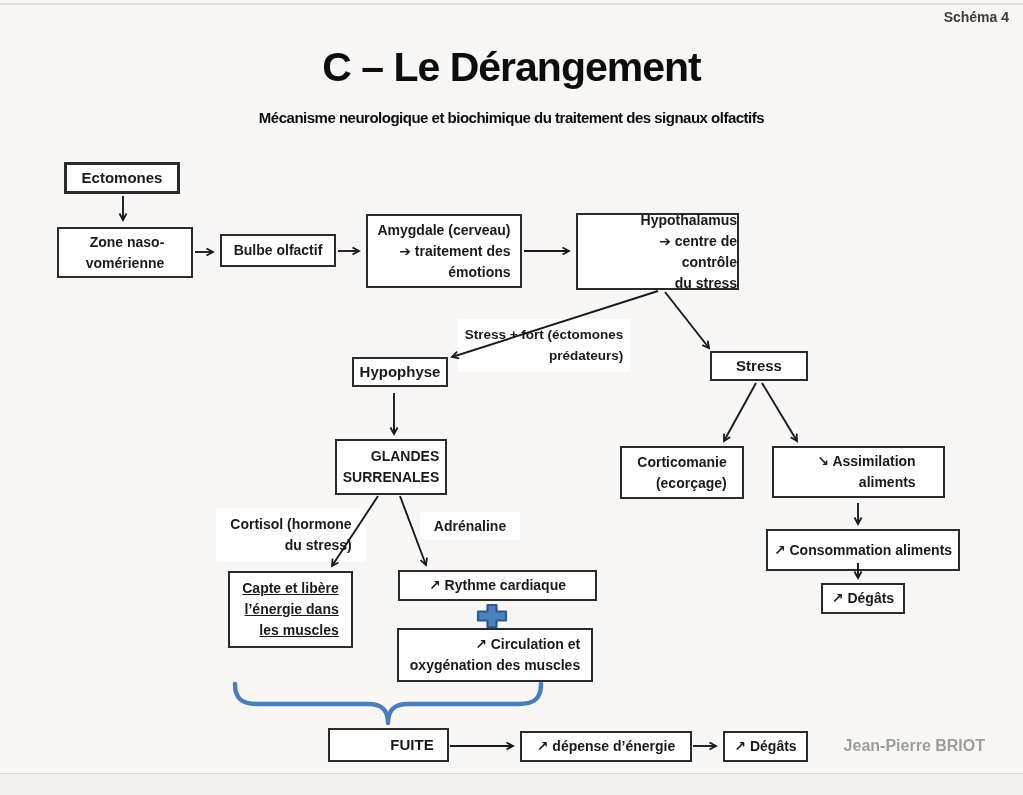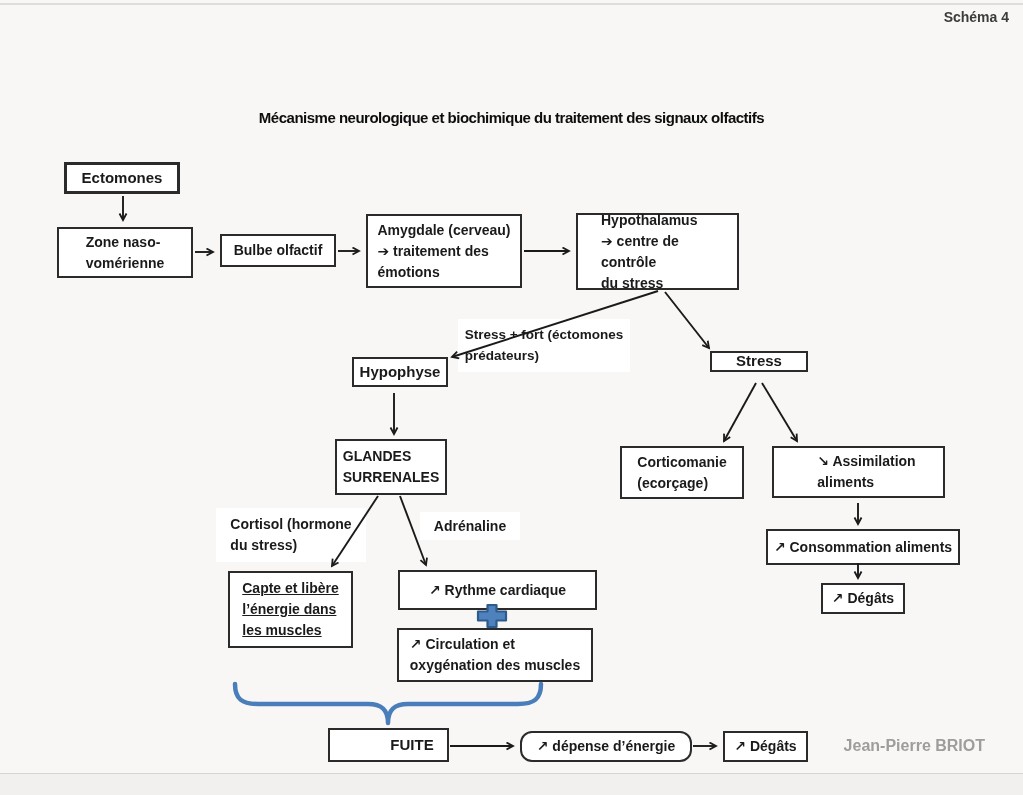--- a/index.html
+++ b/index.html
@@ -30,21 +30,21 @@
   .page-subtitle{
     position:absolute;left:0;top:109px;width:1023px;
     text-align:center;font-size:15px;font-weight:bold;color:#0d0d0d;
     letter-spacing:-0.5px;margin:0;
   }
   .node{
     position:absolute;
     background:#ffffff;
     border:2px solid #2b2b2b;
     display:flex;align-items:center;justify-content:center;
-    text-align:left;
+    text-align:right;
     font-size:14px;font-weight:bold;color:#1a1a1a;
     line-height:1.5;white-space:pre-line;
     box-sizing:border-box;
   }
   .node.thick{border-width:3px;font-size:15px;}
   .node.plain{border:none;background:#ffffff;}
   .node.underline span{text-decoration:underline;}
   .node.fs15{font-size:15px;}
   .credit{
     position:absolute;top:737px;right:38px;
@@ -55,20 +55,21 @@
     pointer-events:none;
   }
 </style>
 </head>
 <body>
 
 <div class="slide">
   <div class="top-rule"></div>
 
   <div class="corner-label">Schéma 4</div>
+  <h1 class="page-title">C – Le Dérangement</h1>
   <h2 class="page-subtitle">Mécanisme neurologique et biochimique du traitement des signaux olfactifs</h2>
 
   <div class="node thick" style="left:64px;top:162px;width:116px;height:32px;">Ectomones</div>
 
   <div class="node" style="left:57px;top:227px;width:136px;height:51px;">Zone naso-
 vomérienne</div>
 
   <div class="node" style="left:220px;top:234px;width:116px;height:33px;">Bulbe olfactif</div>
 
   <div class="node" style="left:366px;top:214px;width:156px;height:74px;">Amygdale (cerveau)
@@ -77,52 +78,52 @@
 
   <div class="node" style="left:576px;top:213px;width:163px;height:77px;padding-left:23px;">Hypothalamus
 ➔ centre de contrôle
 du stress</div>
 
   <div class="node plain" style="left:458px;top:319px;width:172px;height:53px;font-size:13.5px;">Stress + fort (éctomones
 prédateurs)</div>
 
   <div class="node fs15" style="left:352px;top:357px;width:96px;height:30px;">Hypophyse</div>
 
-  <div class="node fs15" style="left:710px;top:351px;width:98px;height:21px;">Stress</div>
+  <div class="node fs15" style="left:710px;top:351px;width:98px;height:30px;">Stress</div>
 
   <div class="node" style="left:335px;top:439px;width:112px;height:56px;">GLANDES
 SURRENALES</div>
 
   <div class="node" style="left:620px;top:446px;width:124px;height:53px;">Corticomanie
 (ecorçage)</div>
 
   <div class="node" style="left:772px;top:446px;width:173px;height:52px;padding-left:16px;">↘ Assimilation
 aliments</div>
 
   <div class="node plain" style="left:216px;top:508px;width:150px;height:54px;">Cortisol (hormone
 du stress)</div>
 
   <div class="node plain" style="left:420px;top:512px;width:100px;height:28px;">Adrénaline</div>
 
-  <div class="node" style="left:766px;top:529px;width:194px;height:36px;">↗ Consommation aliments</div>
+  <div class="node" style="left:766px;top:529px;width:194px;height:42px;">↗ Consommation aliments</div>
 
   <div class="node underline" style="left:228px;top:571px;width:125px;height:77px;"><span>Capte et libère
 l’énergie dans
 les muscles</span></div>
 
-  <div class="node" style="left:398px;top:570px;width:199px;height:40px;">↗ Rythme cardiaque</div>
+  <div class="node" style="left:398px;top:570px;width:199px;height:31px;">↗ Rythme cardiaque</div>
 
   <div class="node" style="left:397px;top:628px;width:196px;height:54px;">↗ Circulation et
 oxygénation des muscles</div>
 
   <div class="node" style="left:821px;top:583px;width:84px;height:31px;">↗ Dégâts</div>
 
   <div class="node fs15" style="left:328px;top:728px;width:121px;height:34px;padding-left:47px;">FUITE</div>
 
-  <div class="node" style="left:520px;top:731px;width:172px;height:31px;border-radius:12px;">↗ dépense d’énergie</div>
+  <div class="node" style="left:520px;top:731px;width:172px;height:31px;">↗ dépense d’énergie</div>
 
   <div class="node" style="left:723px;top:731px;width:85px;height:31px;">↗ Dégâts</div>
 
   <div class="credit">Jean-Pierre BRIOT</div>
 </div>
 
 <svg class="overlay" viewBox="0 0 1023 795">
   <defs>
     <marker id="chev" markerWidth="12" markerHeight="12" refX="7.5" refY="4.5" orient="auto" markerUnits="userSpaceOnUse">
       <path d="M1,1 L7.5,4.5 L1,8" fill="none" stroke="#1a1a1a" stroke-width="1.8"></path>

